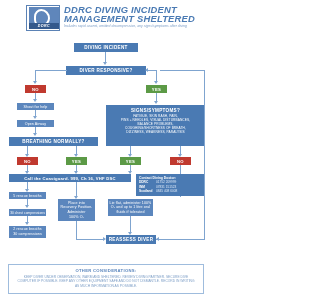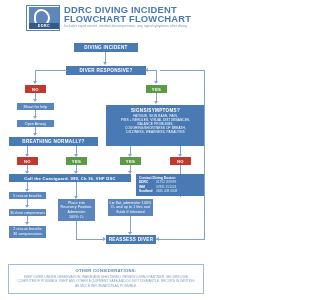--- a/index.html
+++ b/index.html
@@ -7,21 +7,21 @@
     width:212px;height:300px;
     background:#ffffff;
     font-family:"Liberation Sans", sans-serif;
     overflow:hidden;
     position:relative;
     color:#3f6fa8;
   }
   .page{position:absolute;inset:0;}
 
   
-  .header{position:absolute;left:0;top:0;width:212px;height:36px;}
+  .header{position:absolute;left:0;top:0;width:212px;height:36px;font-style:italic;}
   .logo{position:absolute;left:26px;top:5px;width:34px;height:26px;
         border:1px solid #5b82b5;background:#ffffff;box-sizing:border-box;}
   .logo .glyph{position:absolute;left:2px;top:1px;width:30px;height:17px;
         background:#5f86bb;}
   .logo .glyph:after{content:"";position:absolute;left:5px;top:2px;
         width:12px;height:13px;border:2px solid #ffffff;border-radius:50% 60% 50% 40%;}
   .logo .word{position:absolute;left:2px;bottom:1px;width:30px;height:6px;
         background:#34598c;color:#fff;font-size:3.6px;letter-spacing:.5px;
         text-align:center;line-height:6px;font-weight:bold;}
   .title1,.title2{position:absolute;left:64px;font-weight:bold;
@@ -78,21 +78,21 @@
 <body>
 
 <div class="page">
 
   <div class="header">
     <div class="logo">
       <div class="glyph"></div>
       <div class="word">DDRC</div>
     </div>
     <div class="title1">DDRC DIVING INCIDENT</div>
-    <div class="title2">FLOWCHART FLOWCHART</div>
+    <div class="title2">MANAGEMENT SHELTERED</div>
     <div class="subtitle">Includes rapid ascent, omitted decompression, any signs/symptoms after diving</div>
   </div>
 
   <div class="node blue hdr-node" style="left:74px;top:43px;width:64px;height:9px;">DIVING INCIDENT</div>
   <div class="ln vl" style="left:105px;top:52px;height:11px;"></div>
   <div class="arw arw-d" style="left:103px;top:62px;"></div>
 
   <div class="node blue hdr-node" style="left:66px;top:66px;width:80px;height:9px;">DIVER RESPONSIVE?</div>
 
   <div class="ln hl" style="left:35px;top:70px;width:32px;"></div>

